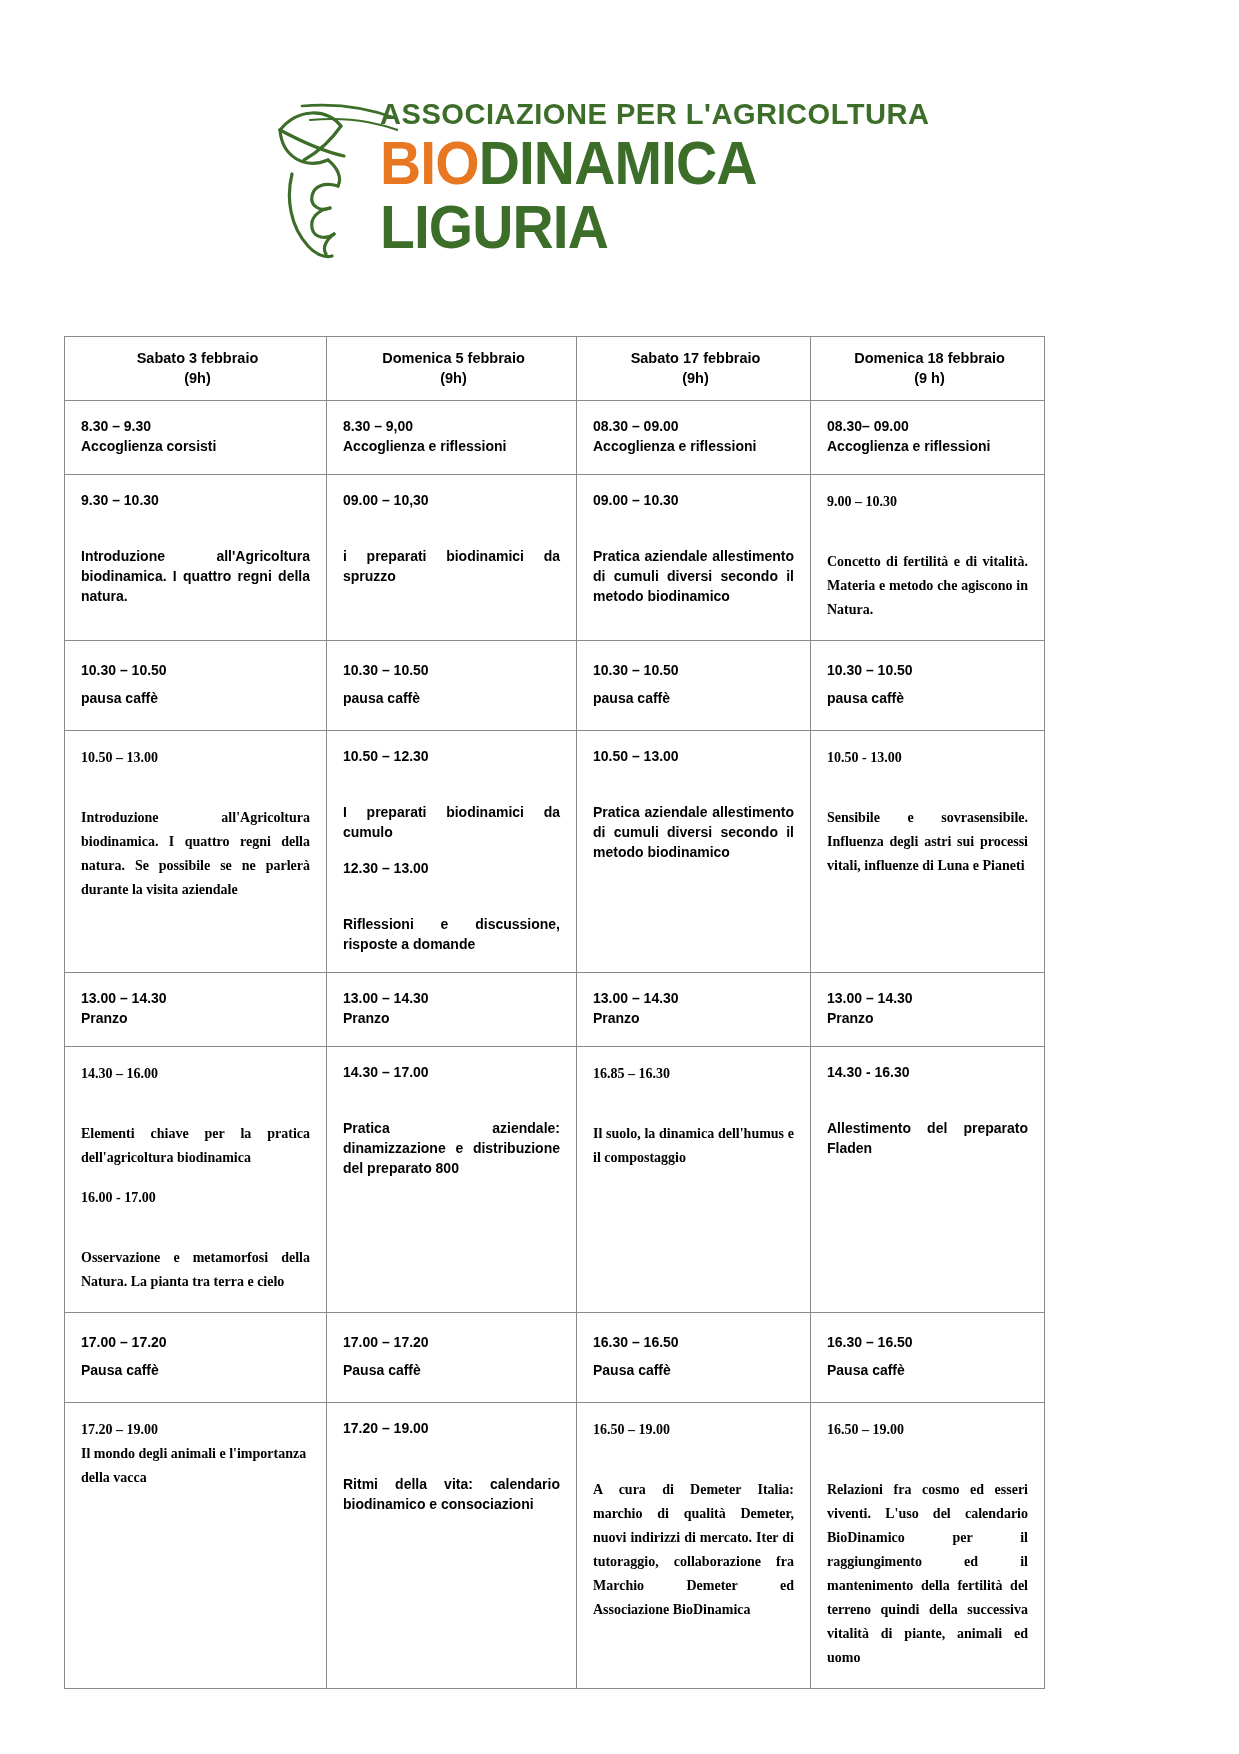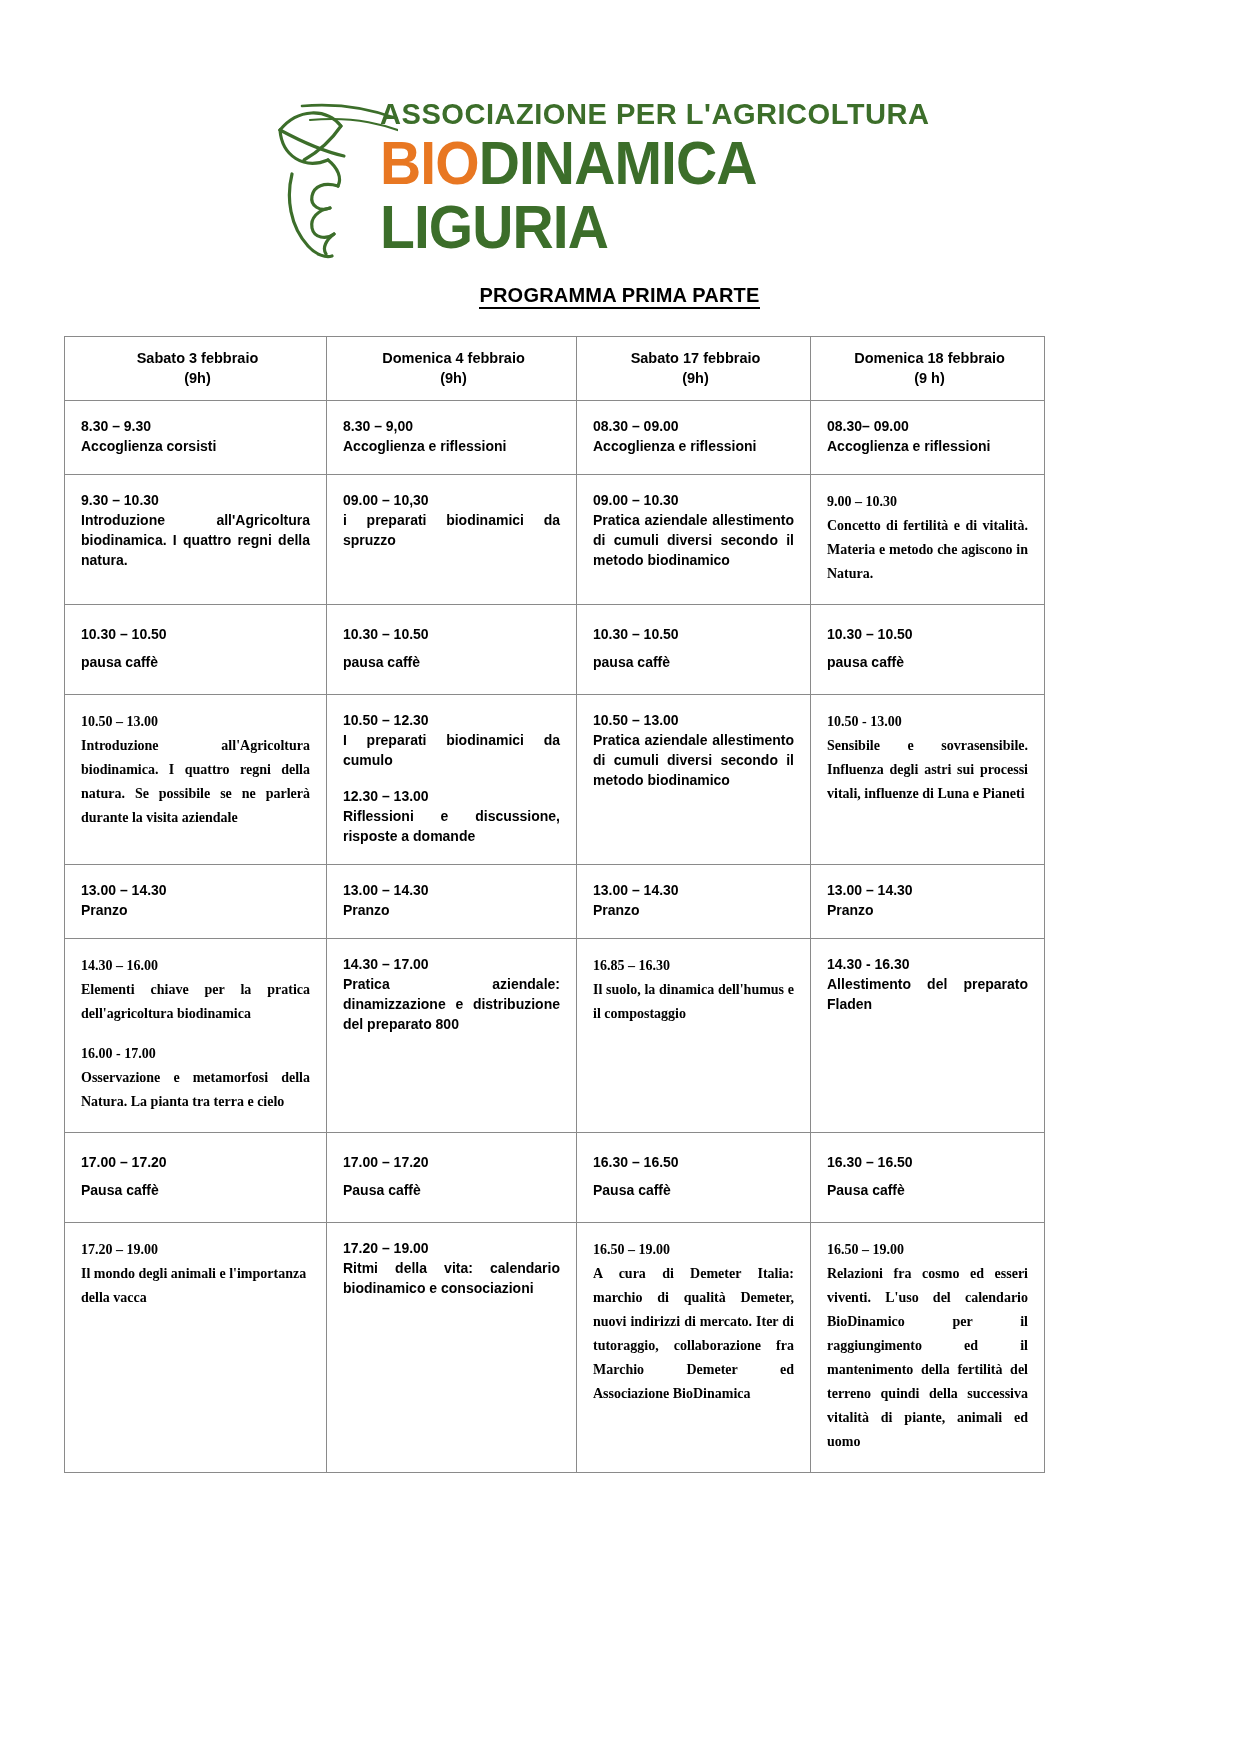--- a/index.html
+++ b/index.html
@@ -125,21 +125,21 @@
   .cell {
     padding: 11px 12px 14px 12px;
     font-size: 14px;
     font-weight: 700;
     line-height: 20px;
   }
   .cell.loose { line-height: 28px; }
   .cell.semiloose { line-height: 24px; font-family: Liberation Serif, serif; }
   .cell .time { white-space: nowrap; }
   .cell .desc { }
-  .cell .desc.just { text-align: justify; text-align-last: left; }
+  .cell .desc.just { text-align: justify; text-align-last: left; margin-top: 36px; }
   .cell .gap { height: 16px; }
   col.c1 { width: 262px; }
   col.c2 { width: 250px; }
   col.c3 { width: 234px; }
   col.c4 { width: 234px; }
 </style>
 </head>
 <body>
 
 <div class="page">
@@ -160,38 +160,37 @@
         <path d="M24 88 C 18 112, 22 140, 40 160 C 48 169, 58 172, 64 170"></path>
       </g>
     </svg>
     <div class="logo-text">
       <div class="logo-line1">ASSOCIAZIONE PER L'AGRICOLTURA</div>
       <div class="logo-line2"><span class="bio">BIO</span><span class="dinamica">DINAMICA</span></div>
       <div class="logo-line3">LIGURIA</div>
     </div>
   </div>
 
-  <div class="doc-title"><span>PROGRAMMA PRIMA PARTE</span></div>
 
   <div class="sched-wrap">
     <table class="sched">
       <colgroup>
         <col class="c1">
           <col class="c2">
           <col class="c3">
           <col class="c4">
       </colgroup>
       <thead>
         <tr>
           <th>
             <div>Sabato 3 febbraio</div>
             <div>(9h)</div>
           </th>
           <th>
-            <div>Domenica 4 febbraio</div>
+            <div>Domenica 5 febbraio</div>
             <div>(9h)</div>
           </th>
           <th>
             <div>Sabato 17 febbraio</div>
             <div>(9h)</div>
           </th>
           <th>
             <div>Domenica 18 febbraio</div>
             <div>(9 h)</div>
           </th>

